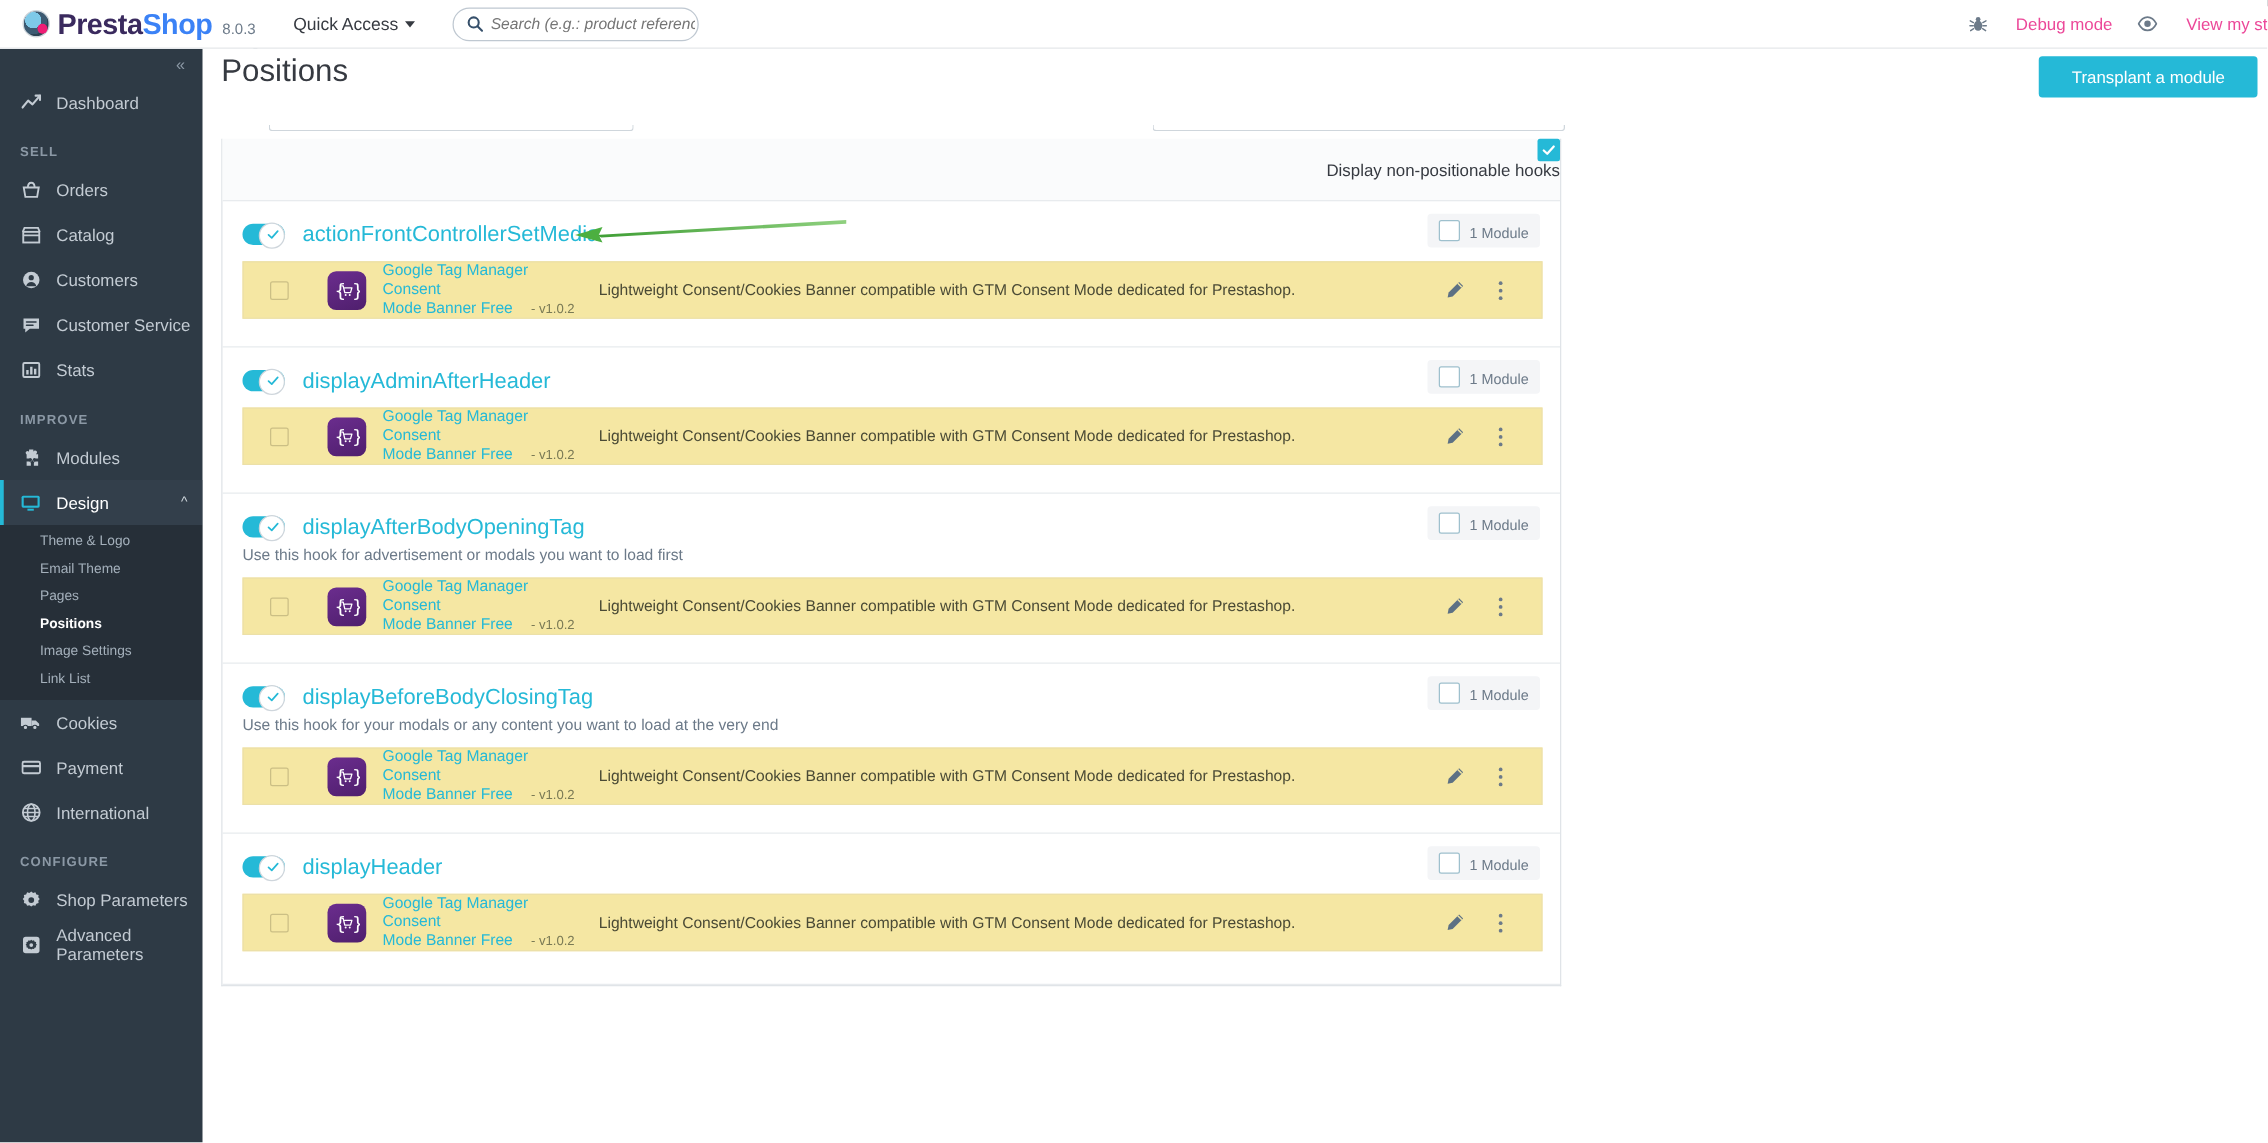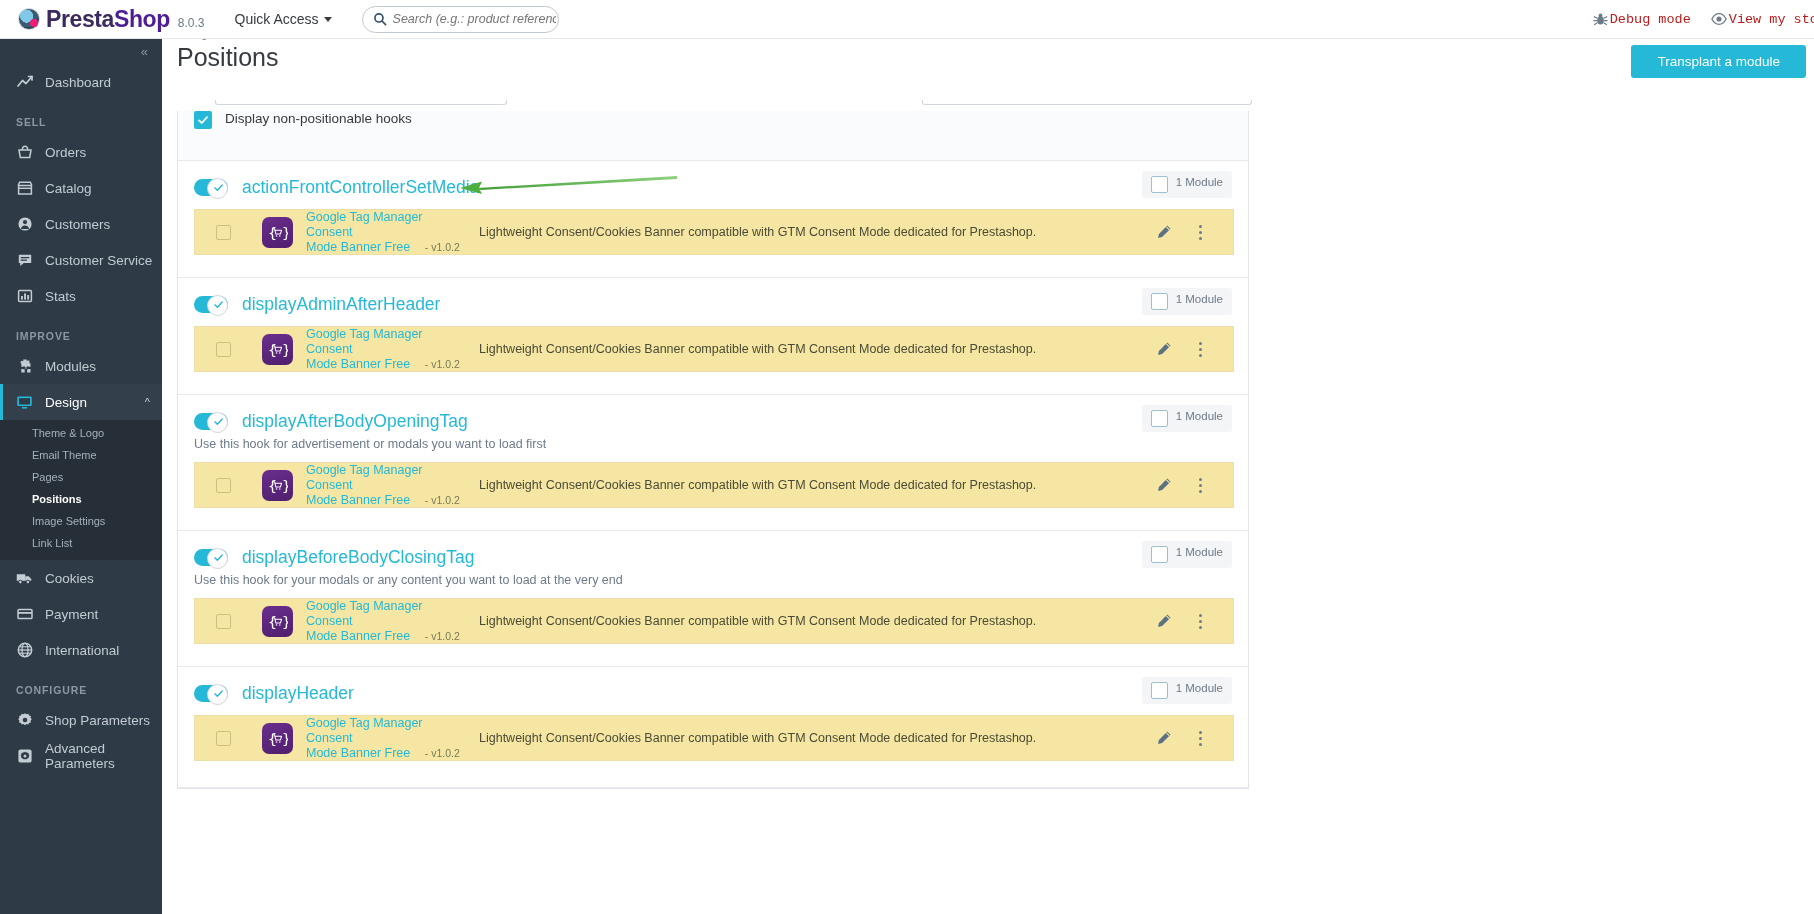--- a/index.html
+++ b/index.html
@@ -26,21 +26,21 @@
     background: radial-gradient(circle at 38% 36%, #7ec9e8 0 36%, #3c5a72 37% 62%, #2d4354 63% 100%);
     position: relative; align-self: center; margin-right: 6px;
     border: 1px solid #cfd6dc;
   }
   .logo-mark::after {
     content: ""; position: absolute; right: 1px; bottom: 2px;
     width: 8px; height: 8px; border-radius: 50%; background: #ef1d75;
   }
   .logo-text { font-size: 23px; font-weight: bold; letter-spacing: -0.4px; }
   .logo-presta { color: #3a2a5e; }
-  .logo-shop { color: #4c1d95; }
+  .logo-shop { color: #3b82f6; }
   .logo-version { font-size: 12px; color: #6c7a89; margin-left: 8px; }
   .quick-access {
     margin-left: 30px; font-size: 14px; color: #363a41; cursor: pointer;
     display: flex; align-items: center; gap: 5px;
   }
   .caret-down {
     width: 0; height: 0; border-left: 4px solid transparent;
     border-right: 4px solid transparent; border-top: 5px solid #363a41;
   }
   #search-box {
@@ -49,22 +49,22 @@
     display: flex; align-items: center; padding: 0 10px; background: #fff;
   }
   #search-box svg { flex: 0 0 auto; }
   #search-input {
     border: none; outline: none; flex: 1; margin-left: 6px;
     font-size: 12.5px; font-style: italic; color: #7d8894;
     font-family: "Liberation Sans", sans-serif; background: transparent;
   }
   .top-right { margin-left: auto; display: flex; align-items: center; gap: 20px; padding-right: 0; }
   .top-right-item {
-    display: flex; align-items: center; gap: 2px;
-    font-size: 13.5px; color: #b91c1c; cursor: pointer; white-space: nowrap; font-family: Liberation Mono, monospace;
+    display: flex; align-items: center; gap: 23px;
+    font-size: 13.5px; color: #ec4899; cursor: pointer; white-space: nowrap;
   }
   #view-store-item { margin-right: -12px; }
 
   
   #sidebar {
     position: absolute; top: 39px; left: 0; width: 162px; height: 875px;
     background: #2e3a45; color: #c3cbd3; overflow: hidden; z-index: 20;
   }
   #collapse-btn {
     height: 25px; display: flex; align-items: center; justify-content: flex-end;
@@ -130,22 +130,22 @@
     border-bottom-left-radius: 3px; border-bottom-right-radius: 3px;
   }
   #filter-a { left: 38px; width: 292px; }
   #filter-b { left: 745px; width: 330px; }
 
   #panel {
     position: absolute; top: 11px; left: 15px; width: 1072px;
     border: 1px solid #e0e4e8; border-top: none; background: #fff;
   }
   #hooks-toggle-row {
-    height: 50px; display: flex; align-items: flex-start;
-    padding-left: 16px; background: #fafbfc; border-bottom: 1px solid #e8ebee;
+    height: 50px; display: flex; align-items: flex-end;
+    padding-left: 16px; background: #fafbfc; border-bottom: 1px solid #e8ebee; flex-direction: column;
   }
   .cb-checked {
     width: 18px; height: 18px; background: #25b9d7; border-radius: 2px;
     display: flex; align-items: center; justify-content: center; cursor: pointer;
   }
   #hooks-toggle-row label {
     margin-left: 13px; font-size: 13.5px; color: #363a41; cursor: pointer;
   }
 
   .hook-block { padding: 0; }
@@ -166,21 +166,21 @@
   }
   .hook-name {
     margin-left: 14px; font-size: 17.5px; color: #25b9d7; cursor: pointer;
   }
   .hook-desc {
     font-size: 12.5px; color: #6c7a89; padding: 5px 0 0 16px;
   }
   .module-badge {
     position: absolute; right: 16px; top: 10px;
     background: #f4f5f7; border-radius: 3px; padding: 5px 9px;
-    display: flex; align-items: flex-start; gap: 8px;
+    display: flex; align-items: flex-end; gap: 8px;
   }
   .badge-cb {
     width: 17px; height: 17px; background: #fff;
     border: 1px solid #9ec0cd; border-radius: 2px; cursor: pointer;
   }
   .badge-text { font-size: 11.5px; color: #6c7a89; white-space: nowrap; }
 
   .module-row {
     margin: 11px 0 0 16px; background: #f5e7a3; border: 1px solid #ece0a8;
     height: 46px; display: flex; align-items: center; width: 1040px;

